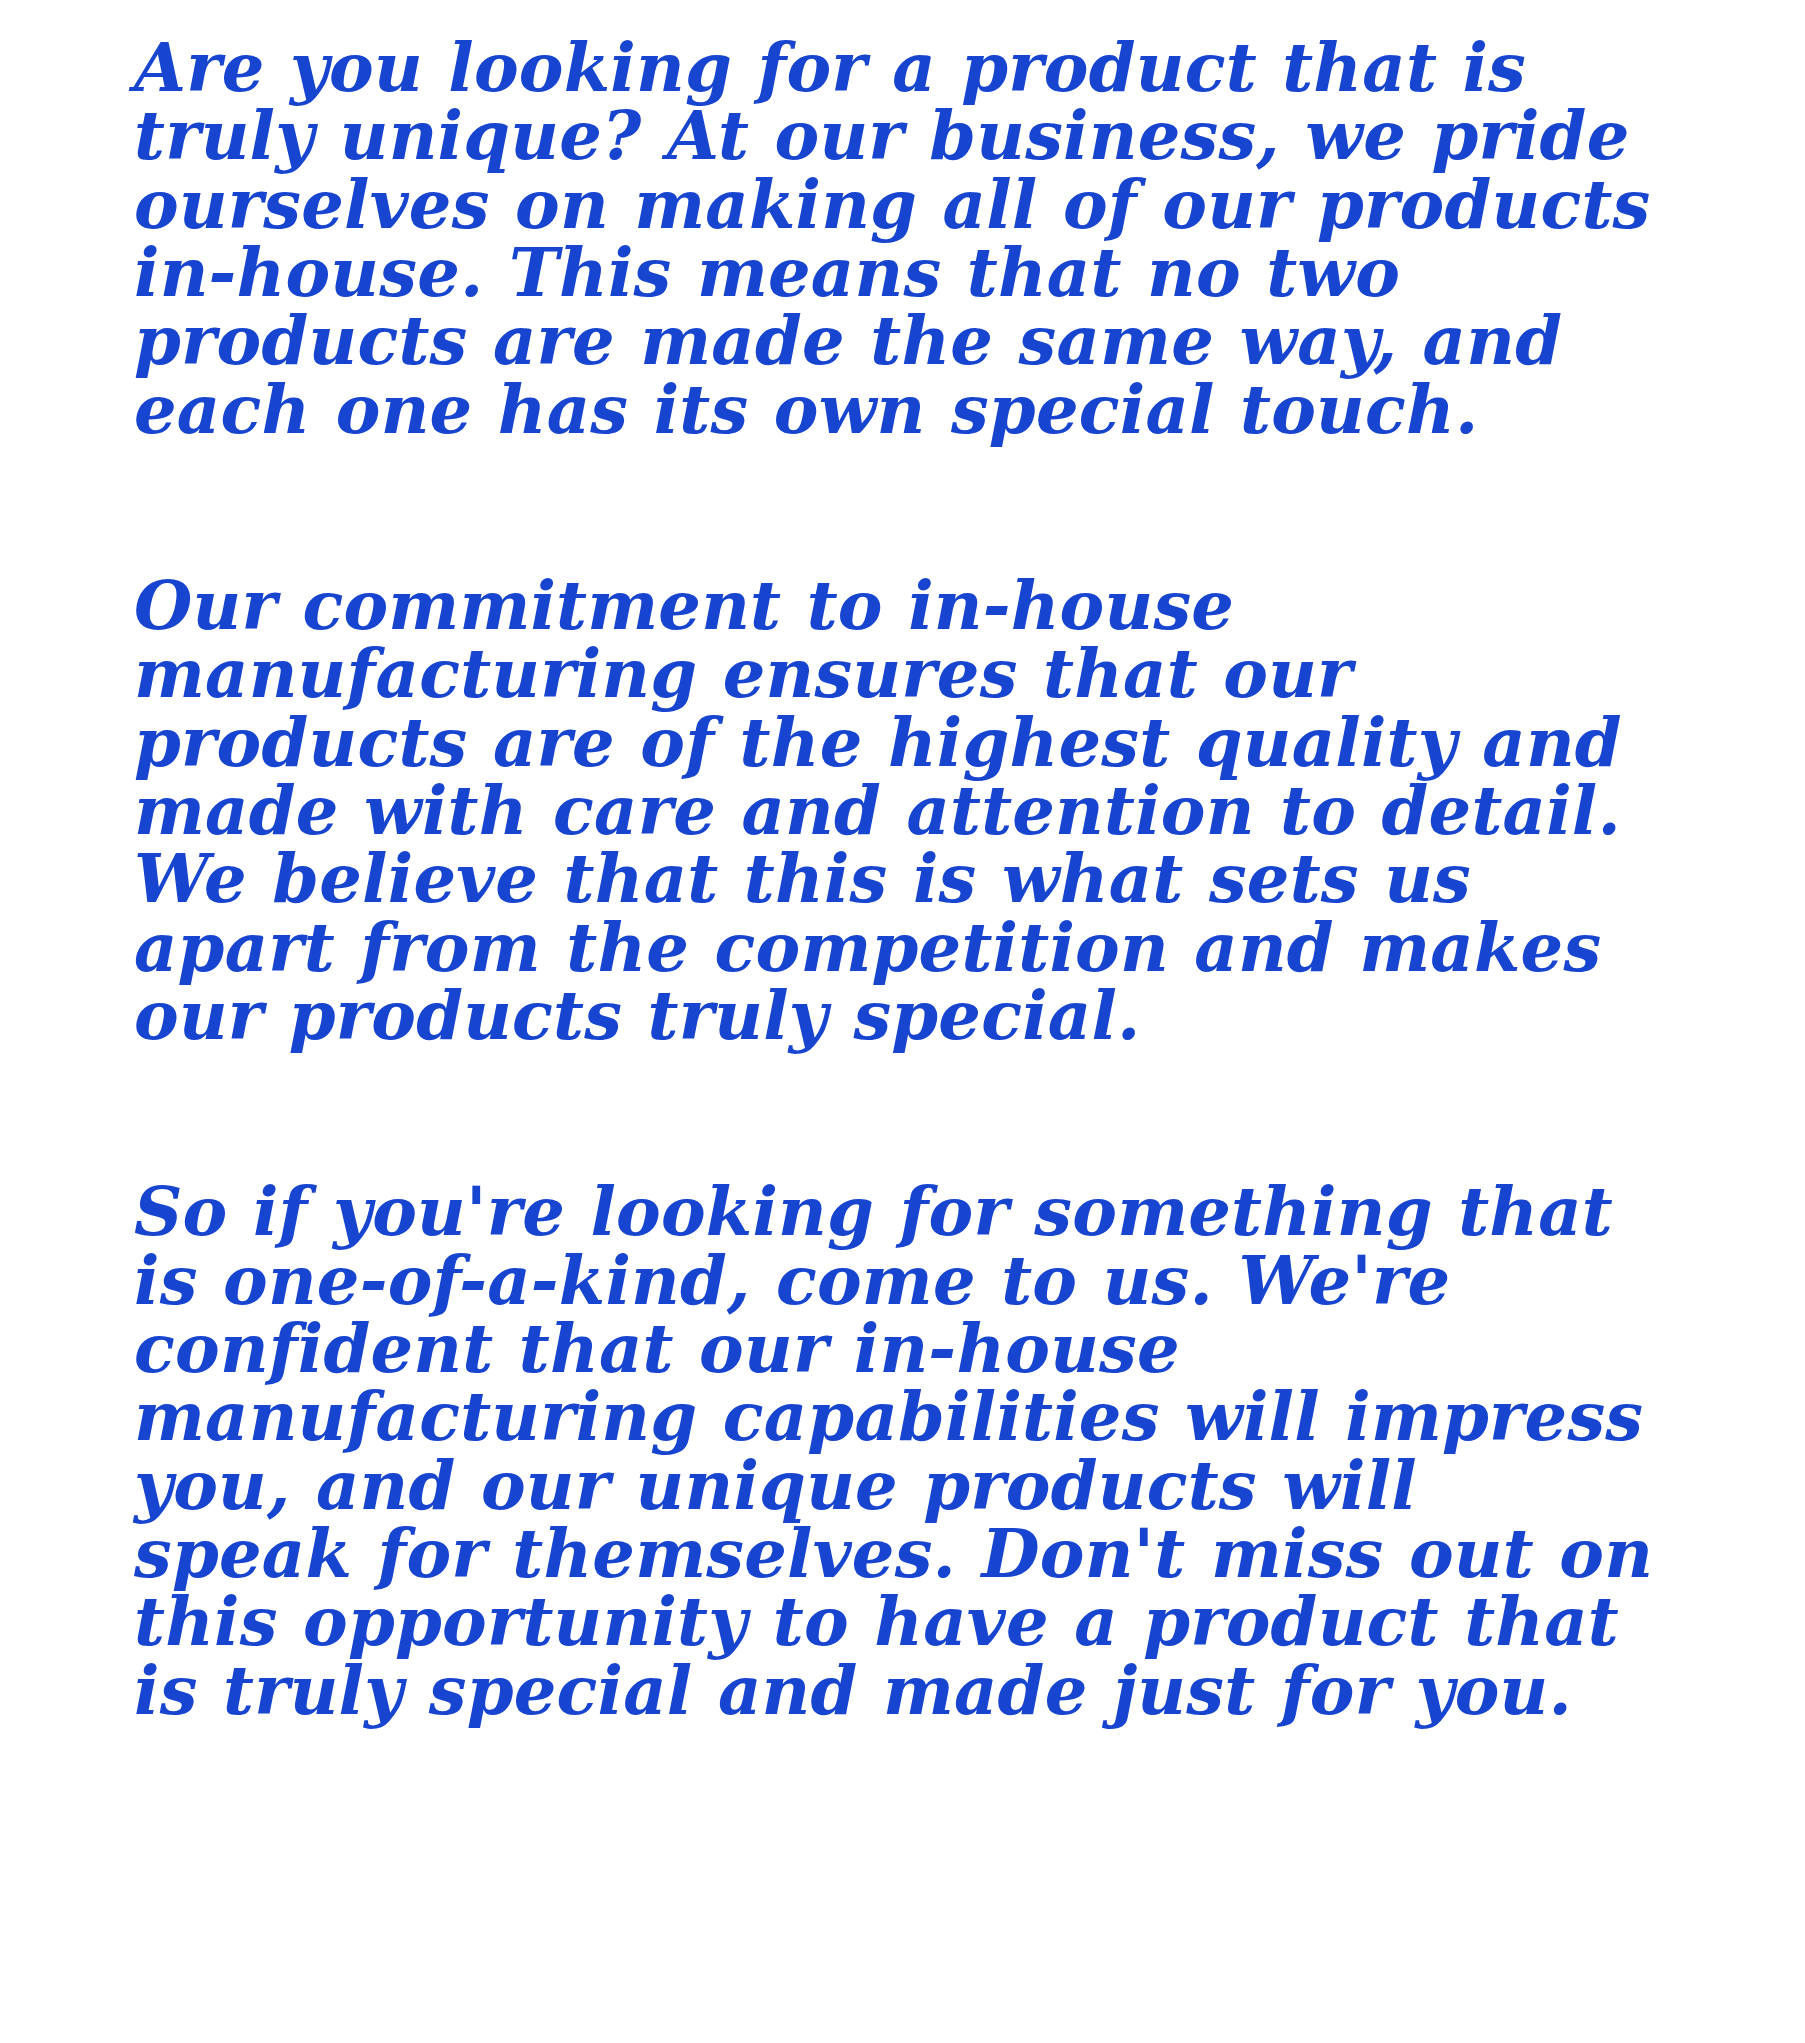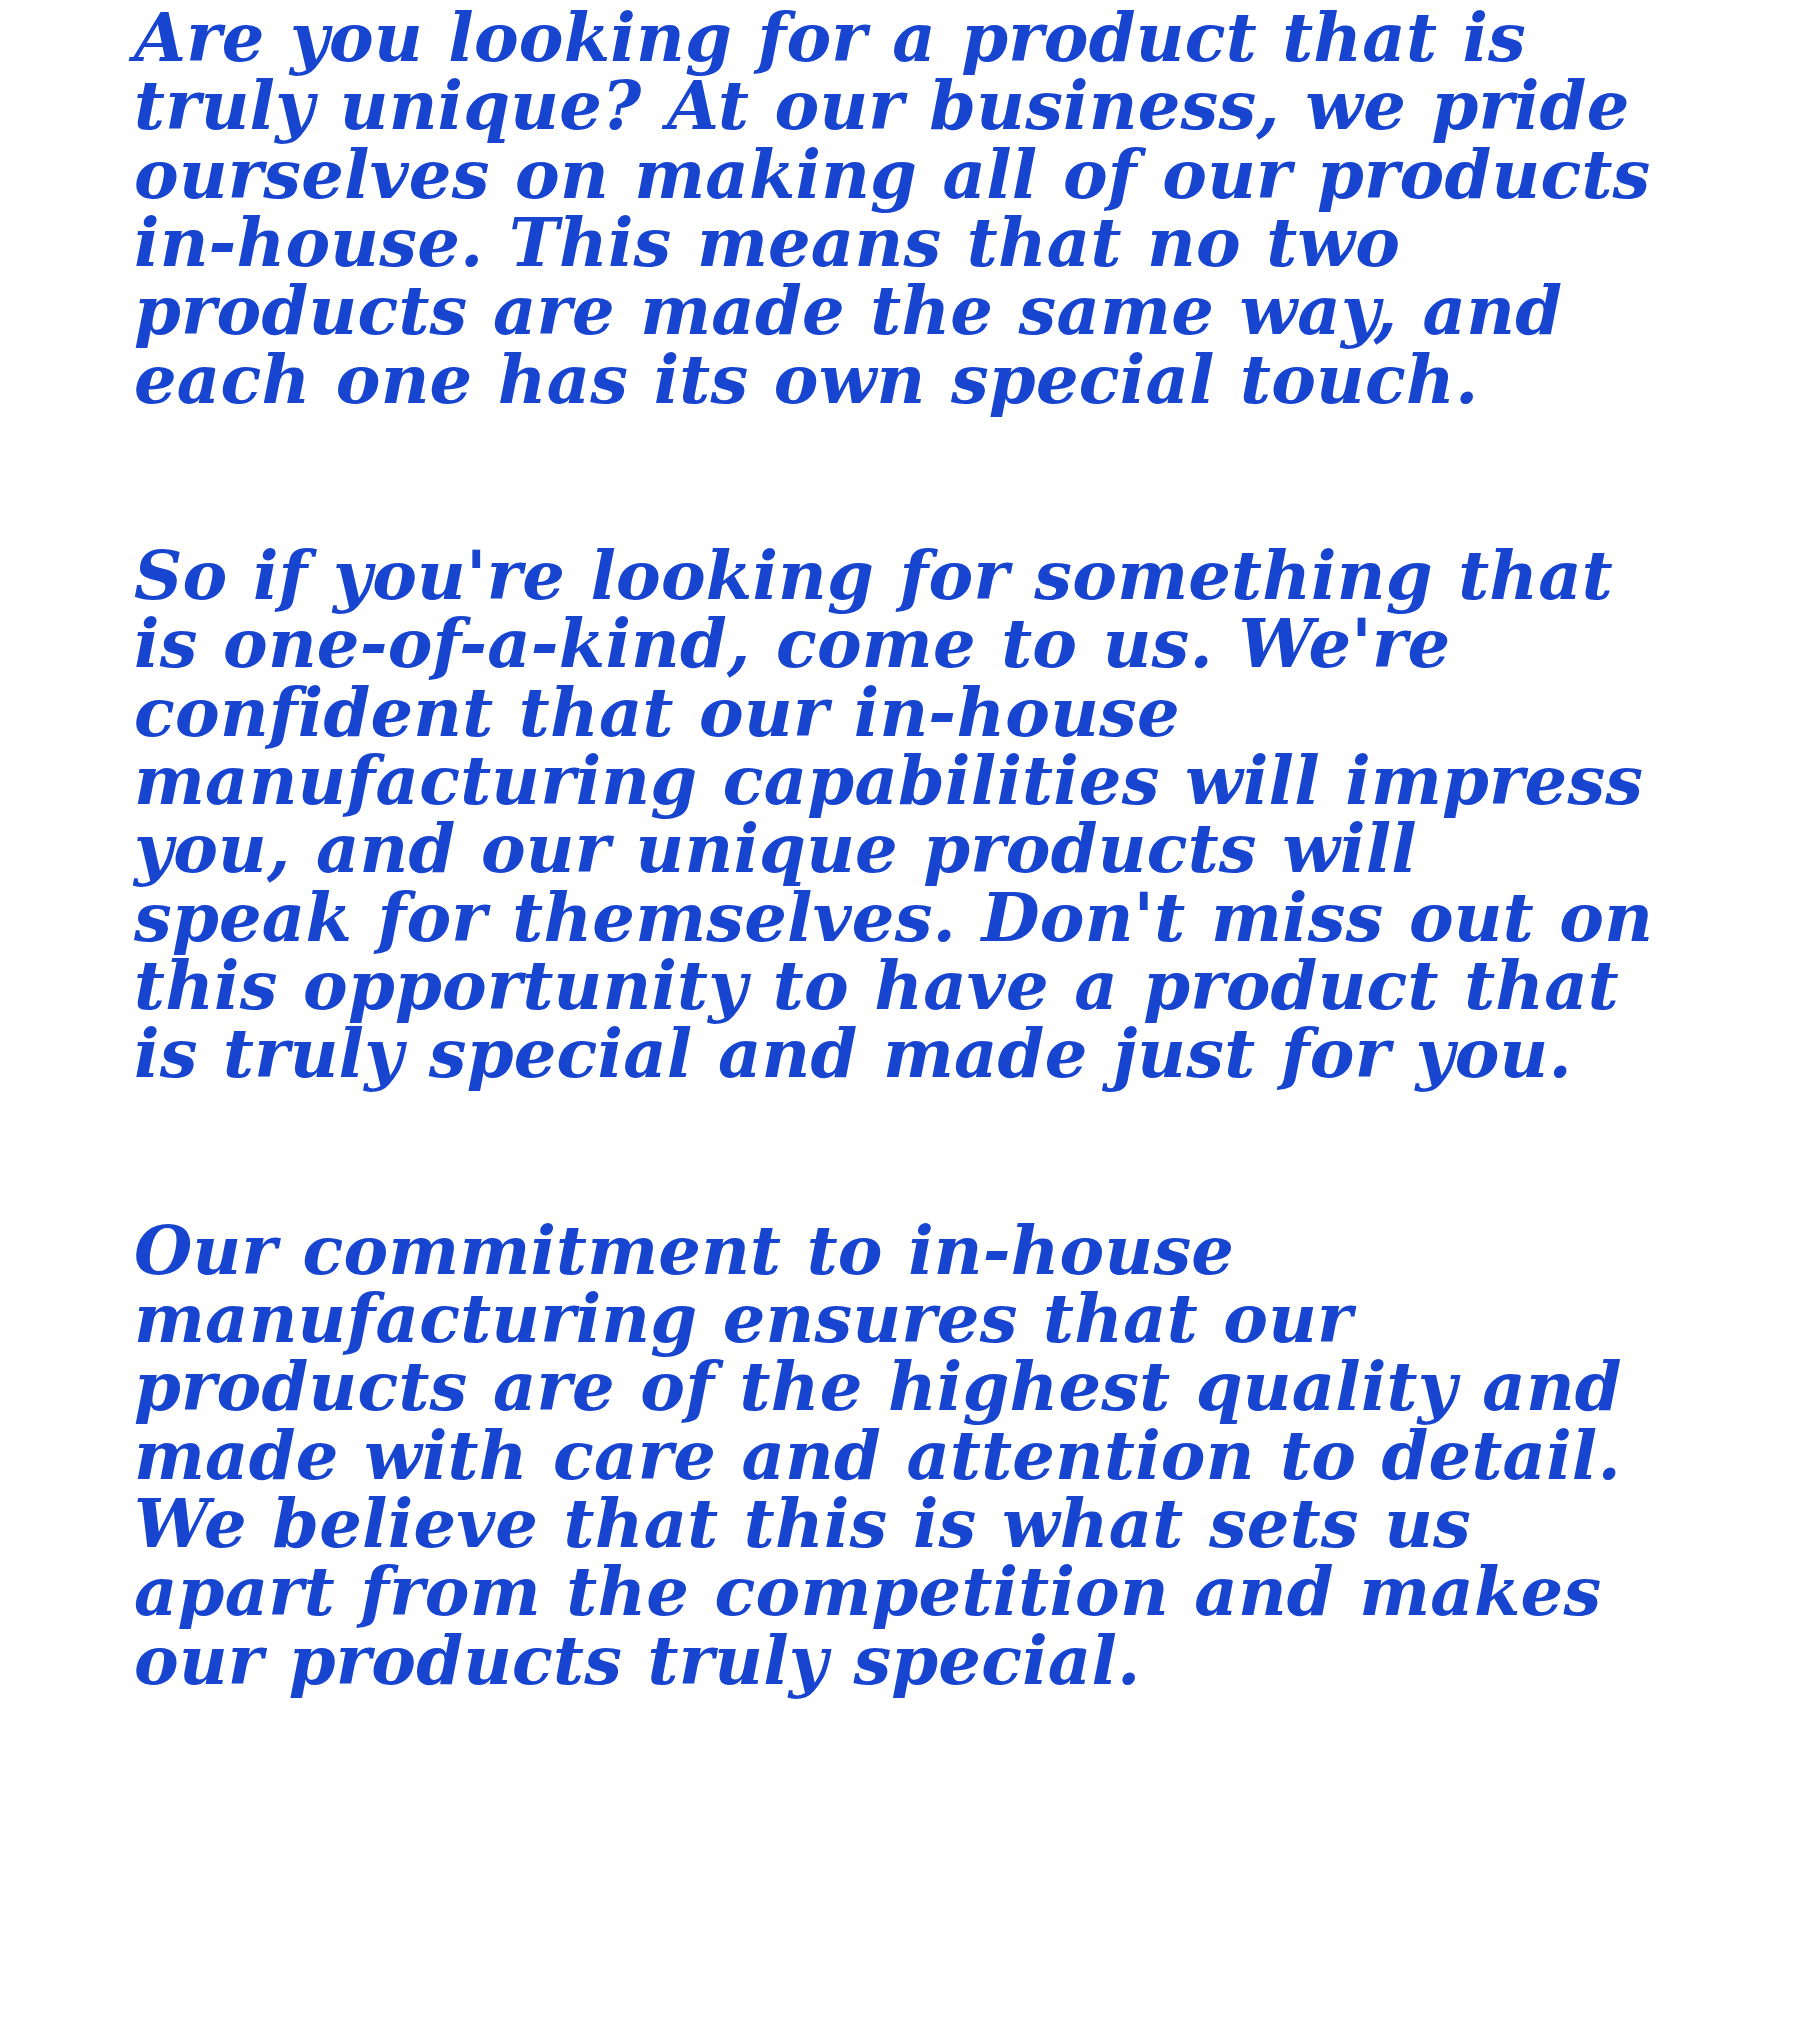--- a/index.html
+++ b/index.html
@@ -9,21 +9,21 @@
   }
   body {
     width: 1805px;
     min-height: 2043px;
     font-family: "DejaVu Serif", serif;
   }
   .page {
     box-sizing: border-box;
     width: 1805px;
     min-height: 2043px;
-    padding: 4px 111px 37px 134px;
+    padding: 34px 111px 37px 134px;
     background: #ffffff;
   }
   .para {
     color: #1745cf;
     font-family: "DejaVu Serif", serif;
     font-style: italic;
     font-weight: 700;
     font-size: 67px;
     line-height: 1.02;
     letter-spacing: 0.2px;
@@ -35,16 +35,16 @@
   }
   .para + .para {
     margin-top: 128px;
   }
 </style>
 </head>
 <body>
 
 <div class="page">
   <p class="para">Are you looking for a product that is truly unique? At our business, we pride ourselves on making all of our products in-house. This means that no two products are made the same way, and each one has its own special touch.</p>
+  <p class="para">Our commitment to in-house manufacturing ensures that our products are of the highest quality and made with care and attention to detail. We believe that this is what sets us apart from the competition and makes our products truly special.</p>
   <p class="para">So if you're looking for something that is one-of-a-kind, come to us. We're confident that our in-house manufacturing capabilities will impress you, and our unique products will speak for themselves. Don't miss out on this opportunity to have a product that is truly special and made just for you.</p>
-  <p class="para">Our commitment to in-house manufacturing ensures that our products are of the highest quality and made with care and attention to detail. We believe that this is what sets us apart from the competition and makes our products truly special.</p>
 </div>
 
 
 </body></html>

